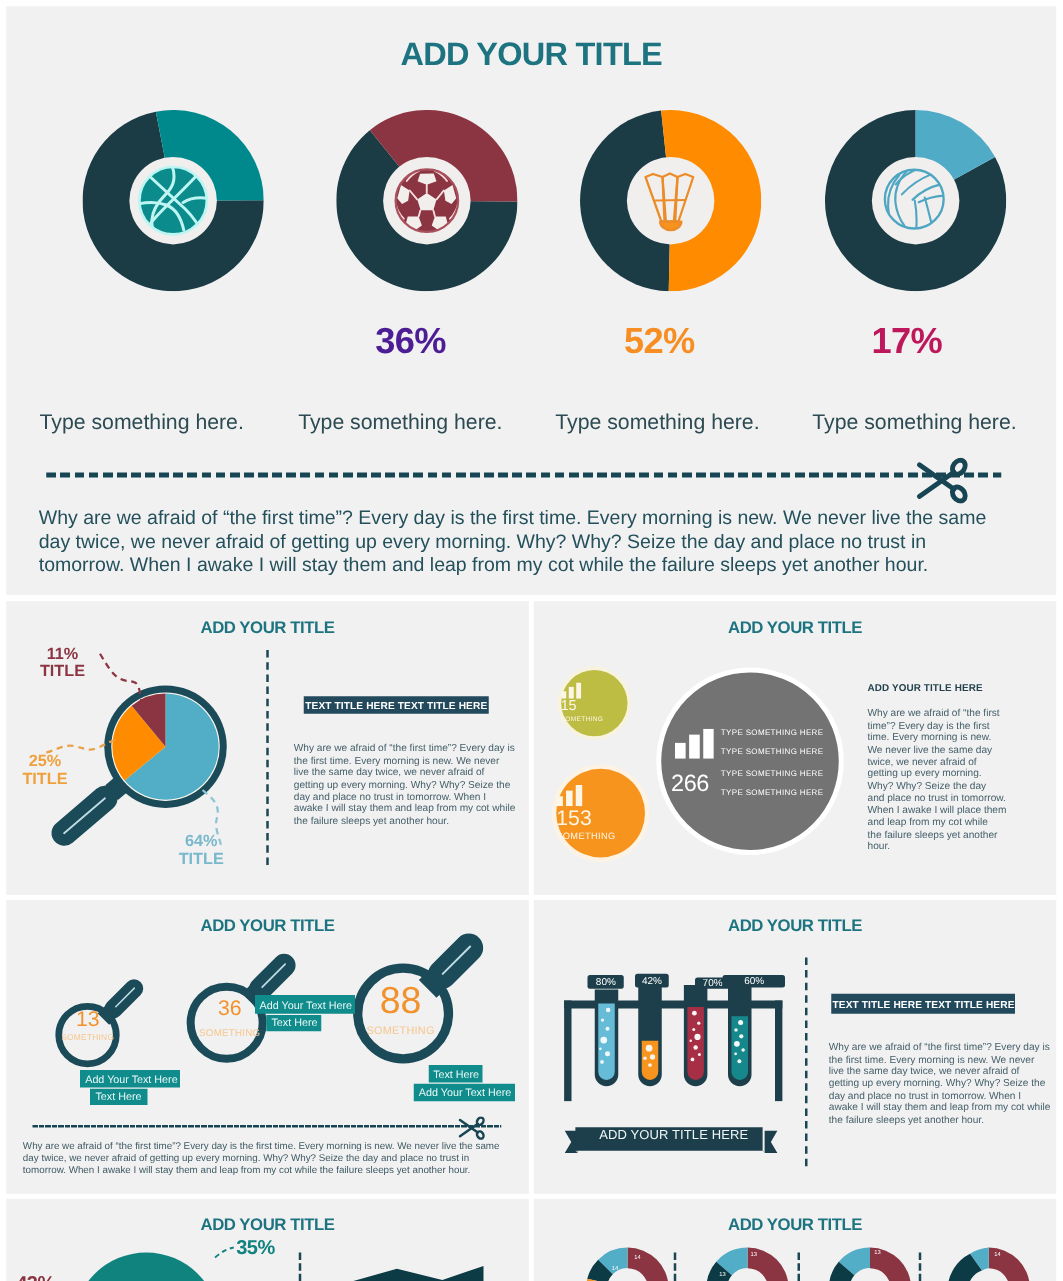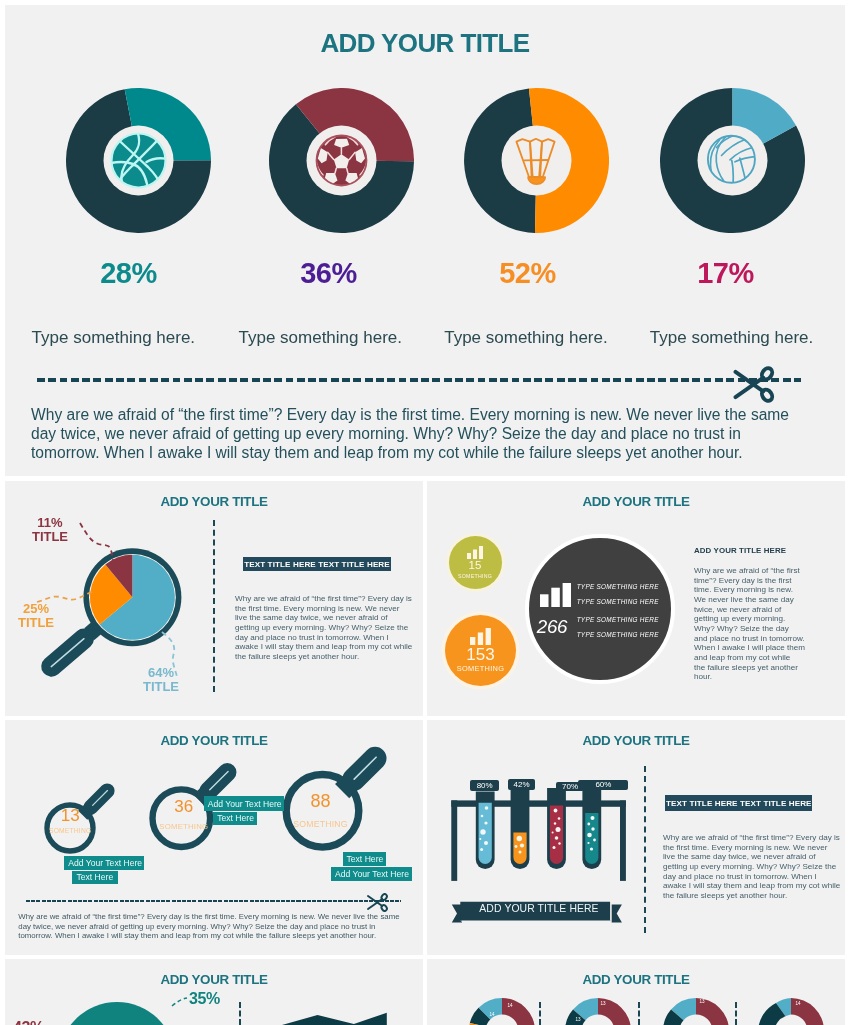--- a/index.html
+++ b/index.html
@@ -25,24 +25,24 @@
   .sec-ttl{position:absolute;color:#1d7480;font-weight:bold;font-size:13.4px;letter-spacing:-0.35px;text-align:center;}
   .plabel{position:absolute;text-align:center;font-weight:bold;font-size:13px;line-height:14.2px;}
   #mag{position:absolute;left:53px;top:60px;}
   .vdash{position:absolute;width:0;border-left:2.4px dashed #1b4653;}
   .badge{position:absolute;background:#234a5c;color:#ffffff;font-weight:bold;font-size:8.1px;letter-spacing:.1px;display:flex;align-items:center;justify-content:center;white-space:nowrap;}
   .minipara{position:absolute;font-size:8.1px;line-height:9.65px;color:#46606b;}
   .minipara div{white-space:nowrap;}
 
   
   #sec3{left:427px;top:481px;width:418px;height:235px;}
-  .kcircle{position:absolute;border-radius:50%;display:flex;flex-direction:column;align-items:center;justify-content:center;color:#fdf6e6;}
+  .kcircle{position:absolute;border-radius:50%;display:flex;flex-direction:column;justify-content:center;color:#fdf6e6;}
   .kcircle .kval{font-size:17px;line-height:18px;}
   .kcircle .klab{font-size:8px;letter-spacing:.3px;line-height:10px;}
-  .bigc{position:absolute;border-radius:50%;background:#404040;border:4px solid #ffffff;font-style:italic;}
+  .bigc{position:absolute;border-radius:50%;background:#737373;border:4px solid #ffffff;}
   .sidehead{position:absolute;color:#24414e;font-weight:bold;font-size:7.9px;letter-spacing:.1px;white-space:nowrap;}
 
   
   #sec4{left:5px;top:720px;width:418px;height:235px;}
   .magn{position:absolute;}
   .magn .num{position:absolute;width:100%;text-align:center;color:#f2922c;}
   .magn .lab{position:absolute;width:100%;text-align:center;color:#f7c68d;letter-spacing:.2px;}
   .tag{position:absolute;background:#108c8c;color:#eafaf8;font-size:8.6px;display:flex;align-items:center;white-space:nowrap;}
   .s4para{position:absolute;font-size:7.85px;line-height:9.4px;color:#3f5a64;}
   .s4para div{white-space:nowrap;}
@@ -78,21 +78,20 @@
           <g clip-path="url(#bball-clip)" fill="none" stroke="#bdf5f2" stroke-width="2.4" stroke-linecap="round">
             <path d="M71.5 44 C 75.5 55.5, 72 62, 66.5 67.5 C 60 74, 56 80, 55.5 88 C 55 94, 56.5 98, 58 102"></path>
             <path d="M50.5 50 C 60 59, 71 69, 82 79 C 89 86, 93 92, 95 98"></path>
             <path d="M94.5 49 C 86 58.5, 76 68, 65 79 C 57 87, 52 93, 49 99"></path>
             <path d="M43 75.5 C 52 73.5, 60 73.5, 67 76 C 75 79, 79 87, 81 96"></path>
             <path d="M102.5 71 C 94 69.5, 86 70.5, 80.5 74"></path>
           </g>
           <circle cx="72.5" cy="72.5" r="27" fill="none" stroke="#bdf5f2" stroke-width="2.2"></circle>
         </g>
       </svg>
-      <div class="pct" style="color:#0d8a8c;left:-10px;top:169px">28%</div>
     </div>
 
     <div class="donut" style="left:264px">
       <svg width="145" height="145" viewBox="0 0 145 145">
         <path d="M 72.5 72.5 L 145.00 73.26 A 72.5 72.5 0 1 1 26.87 16.16 Z" fill="#1b3b45"></path>
         <path d="M 72.5 72.5 L 26.87 16.16 A 72.5 72.5 0 0 1 145.00 73.26 Z" fill="#8c3542"></path>
         <circle cx="72.5" cy="72.5" r="35" fill="#f1efee"></circle>
         <g>
           <clipPath id="soccer-clip">
               <circle cx="72.5" cy="72.5" r="25"></circle>
@@ -331,21 +330,21 @@
 
     <svg class="magn" style="left:245px;top:10px" width="175" height="175" viewBox="0 0 175 175">
       <g transform="rotate(45 72.5 80.8)">
         <path d="M 62.5 40 L 82.5 40 L 82.5 53 L 62.5 53 Z" fill="#1b4a58"></path>
         <rect x="61.0" y="-5" width="23" height="53" rx="11.5" fill="#1b4a58"></rect>
         <path d="M 72.5 5 L 72.5 36" stroke="#bfdce4" stroke-width="1.6" fill="none" stroke-linecap="round"></path>
       </g>
       <circle cx="72.5" cy="80.8" r="36.3" fill="none" stroke="#1b4a58" stroke-width="7.4"></circle>
     </svg>
     <div class="magn" style="left:275.5px;top:67.7px;width:80px">
-      <div class="num" style="top:0;font-size:18px;line-height:26.5px">88</div>
+      <div class="num" style="top:0;font-size:30px;line-height:26.5px">88</div>
       <div class="lab" style="top:31.5px;font-size:8.7px;line-height:10px">SOMETHING</div>
     </div>
 
     <div class="tag" style="left:59.2px;top:136.1px;width:76.2px;height:13.9px;padding-left:4px">Add  Your Text Here</div>
     <div class="tag" style="left:67.4px;top:150.7px;width:41.4px;height:13.5px;padding-left:4px">Text Here</div>
     <div class="tag" style="left:198.7px;top:76.2px;width:76.8px;height:15.1px;padding-left:4px">Add  Your Text Here</div>
     <div class="tag" style="left:208.2px;top:91.5px;width:39.9px;height:13.8px;padding-left:4px">Text Here</div>
     <div class="tag" style="left:337.5px;top:131.5px;width:39.5px;height:14.7px;padding-left:4px">Text Here</div>
     <div class="tag" style="left:326.1px;top:146.5px;width:76.9px;height:14.8px;padding-left:4px">Add  Your Text Here</div>
 

